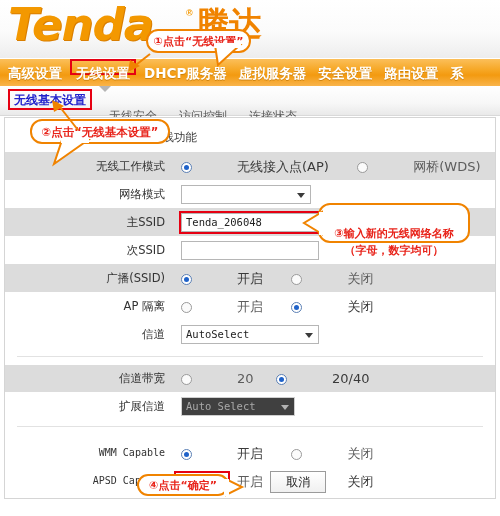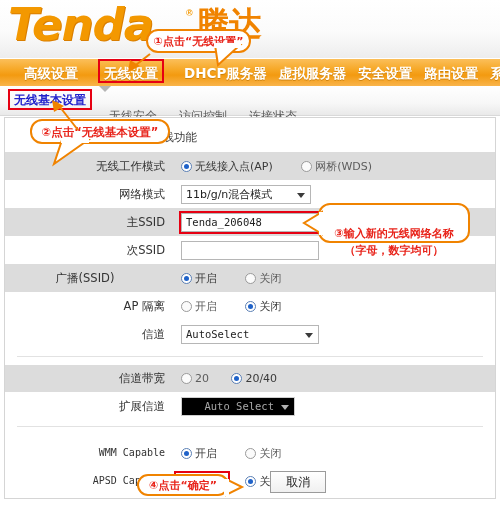--- a/index.html
+++ b/index.html
@@ -49,27 +49,27 @@
     display:inline-block;
     color:#ffffff;
     font-size:13.5px;
     font-weight:bold;
     font-family:"DejaVu Sans",sans-serif;
     line-height:28px;
     padding:0 6px;
     text-shadow:0 1px 0 rgba(180,110,0,.6);
     vertical-align:top;
   }
-  .mainnav .nitem.first{padding-left:24px;}
+  .mainnav .nitem.first{padding-left:8px;}
   .mainnav .nitem.hl{
     border:2px solid #e60012;
     line-height:24px;
-    height:24px;
+    height:16px;
     padding:0 4px;
-    margin:0 14px;
+    margin:0 2px;
     box-sizing:border-box;
   }
 
   
   .subnav{
     position:absolute;left:0;top:86px;width:500px;height:29px;
     background:linear-gradient(to bottom,#ffffff 0%,#f7f7f7 60%,#e9e9e9 100%);
     border-bottom:1px solid #d9d9d9;
     white-space:nowrap;
   }
@@ -136,21 +136,21 @@
     display:inline-block;width:11px;height:11px;border-radius:50%;
     border:1px solid #9a9a9a;background:#fbfbfb;
     vertical-align:-2px;margin-right:3px;position:relative;
     box-sizing:border-box;
   }
   .rad.on i{border-color:#5a7fb5;background:#fff;}
   .rad.on i:after{
     content:"";position:absolute;left:2px;top:2px;width:5px;height:5px;
     border-radius:50%;background:#1f62c9;
   }
-  .rad span{font-size:11px;color:#3a3a3a;font-family:"DejaVu Sans",sans-serif;}
+  .rad span{font-size:13px;color:#3a3a3a;font-family:"DejaVu Sans",sans-serif;margin-left:42px;}
   .rad.off span{color:#5c5c5c;}
   .radgap{display:inline-block;width:18px;}
 
   
   .chk i{
     display:inline-block;width:11px;height:11px;
     border:1px solid #8a8a8a;background:#f2f2f2;
     vertical-align:-2px;margin-right:4px;position:relative;box-sizing:border-box;
   }
   .chk i:after{
@@ -189,21 +189,21 @@
     padding:0 20px 0 4px;
     vertical-align:middle;
     box-sizing:content-box;
   }
   .sel .arw{
     position:absolute;right:5px;top:7px;width:0;height:0;
     border-left:4px solid transparent;border-right:4px solid transparent;
     border-top:5px solid #3a3a3a;
   }
   .sel.cn{font-family:"DejaVu Sans",sans-serif;font-size:11px;}
-  .sel.dis{color:#a8a8a8;border-color:#cfcfcf;background:#000000;text-align:right;}
+  .sel.dis{color:#a8a8a8;border-color:#cfcfcf;background:#404040;}
   .sel.dis .arw{border-top-color:#b3b3b3;}
 
   .divider{
     position:relative;height:1px;background:#e2e2e2;margin:0 12px;
   }
 
   
   .btnrow{position:absolute;left:0;width:100%;text-align:center;}
   .btn{
     display:inline-block;
@@ -276,40 +276,40 @@
       <div class="ctl" style="line-height:28px;">
         <span class="rad on"><i></i><span>无线接入点(AP)</span></span>
         <span class="radgap"></span>
         <span class="rad off"><i></i><span>网桥(WDS)</span></span>
       </div>
     </div>
 
     <div class="row" style="height:28px;">
       <div class="lbl" style="line-height:28px;">网络模式</div>
       <div class="ctl" style="line-height:28px;">
-        <span class="sel cn" style="width:104px;"><span>11b/g/n混合模式</span><span class="arw"></span></span>
+        <span class="sel cn" style="width:104px;"><span class="arw"></span></span>
       </div>
     </div>
 
     <div class="row shaded" style="height:28px;">
       <div class="lbl" style="line-height:28px;">主SSID</div>
       <div class="ctl" style="line-height:28px;">
         <span class="tinput redbox">Tenda_206048</span>
       </div>
     </div>
 
     <div class="row" style="height:28px;">
       <div class="lbl" style="line-height:28px;">次SSID</div>
       <div class="ctl" style="line-height:28px;">
         <span class="tinput"></span>
       </div>
     </div>
 
     <div class="row shaded" style="height:28px;">
-      <div class="lbl" style="line-height:28px;text-align:center;">广播(SSID)</div>
+      <div class="lbl" style="line-height:28px;">广播(SSID)</div>
       <div class="ctl" style="line-height:28px;">
         <span class="rad on"><i></i><span>开启</span></span>
         <span class="radgap"></span>
         <span class="rad off"><i></i><span>关闭</span></span>
       </div>
     </div>
 
     <div class="row" style="height:28px;">
       <div class="lbl" style="line-height:28px;">AP 隔离</div>
       <div class="ctl" style="line-height:28px;">

